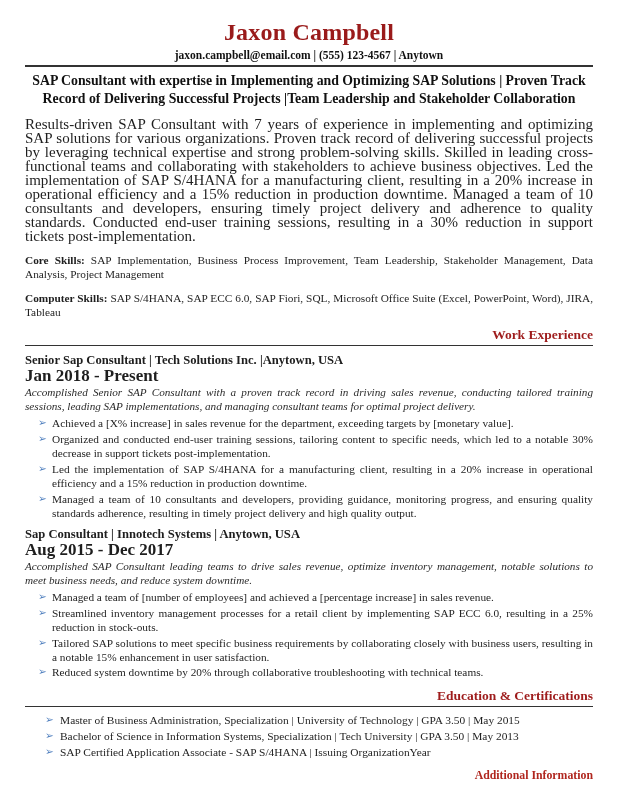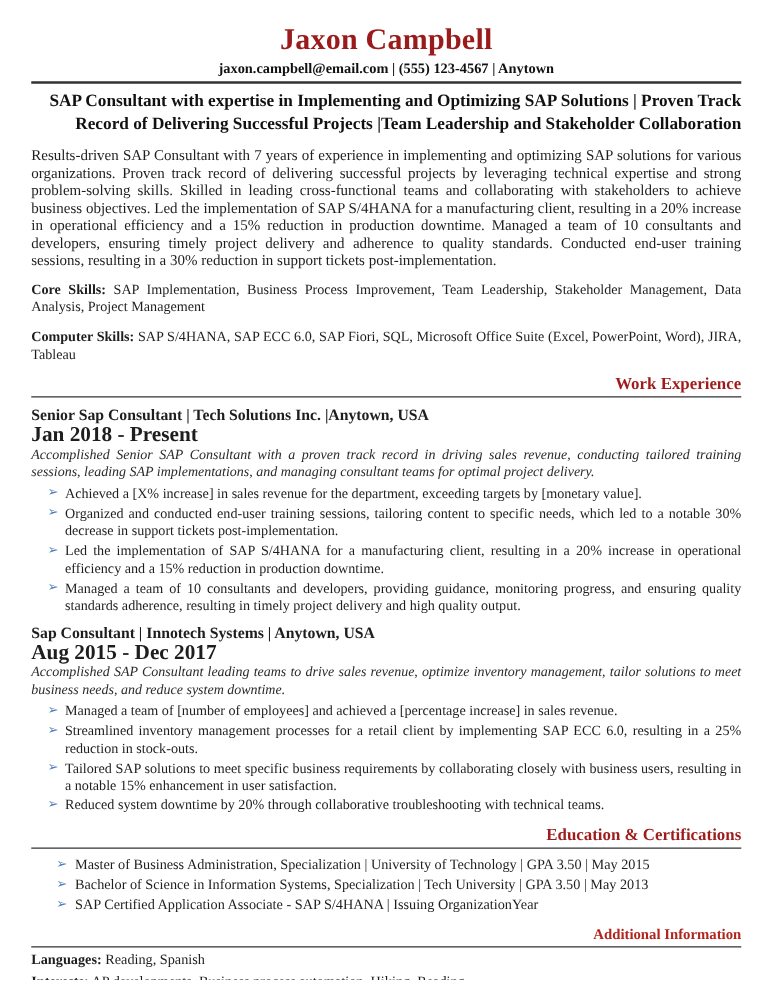--- a/index.html
+++ b/index.html
@@ -3,23 +3,23 @@
 <meta charset="utf-8">
 <style>
   * { margin:0; padding:0; box-sizing:border-box; }
   html,body { width:618px; height:800px; background:#ffffff; }
   body { font-family:"Liberation Serif", serif; color:#1e1e1e; }
   .page { width:618px; height:784px; padding:19px 25px 0 25px; overflow:hidden; }
 
   .name { text-align:center; color:#9a1b1b; font-weight:bold; font-size:24px; line-height:26px; letter-spacing:0.2px; }
   .contact { text-align:center; font-weight:bold; font-size:11.5px; line-height:14px; margin-top:3px; color:#111; }
   .rule { border:none; border-top:2px solid #333333; margin-top:3px; }
-  .headline { text-align:right; font-weight:bold; font-size:13.8px; line-height:17.5px; margin-top:5px; color:#111; }
+  .headline { text-align:center; font-weight:bold; font-size:13.8px; line-height:17.5px; margin-top:5px; color:#111; }
 
-  .para { font-size:12px; line-height:14px; text-align:justify; margin-top:10px; }
+  .para { font-size:15px; line-height:14px; text-align:justify; margin-top:10px; }
   .skills-line { font-size:11.3px; line-height:14px; text-align:justify; margin-top:10px; }
   .bold-label { font-weight:bold; }
 
   .section-title { text-align:right; font-weight:bold; font-size:13.5px; line-height:16px; color:#9e1c1c; margin-top:8px; }
   .section-title.small { font-size:11.8px; color:#b0261e; margin-top:7px; }
   .section-rule { border:none; border-top:1.8px solid #333333; margin-top:2px; }
 
   .job-header { display:flex; justify-content:center; align-items:baseline; margin-top:7px;flex-direction:column; }
   .job-title { font-weight:bold; font-size:12.6px; line-height:15px; }
   .job-dates { font-weight:bold; font-size:17px; line-height:15px; white-space:nowrap; }
@@ -80,21 +80,21 @@
           <span class="btext">Managed a team of 10 consultants and developers, providing guidance, monitoring progress, and ensuring quality standards adherence, resulting in timely project delivery and high quality output.</span>
         </li>
     </ul>
   </div>
 
   <div>
     <div class="job-header">
       <span class="job-title">Sap Consultant | Innotech Systems  |  Anytown, USA</span>
       <span class="job-dates">Aug 2015 - Dec 2017</span>
     </div>
-    <div class="job-subtitle">Accomplished SAP Consultant leading teams to drive sales revenue, optimize inventory management, tailor solutions to meet business needs, and reduce system downtime.</div>
+    <div class="job-subtitle">Accomplished SAP Consultant leading teams to drive sales revenue, optimize inventory management, notable solutions to meet business needs, and reduce system downtime.</div>
     <ul class="bullets">
       <li>
           <span class="marker">➢</span>
           <span class="btext">Managed a team of [number of employees] and achieved a [percentage increase] in sales revenue.</span>
         </li>
       <li>
           <span class="marker">➢</span>
           <span class="btext">Streamlined inventory management processes for a retail client by implementing SAP ECC 6.0, resulting in a 25% reduction in stock-outs.</span>
         </li>
       <li>

